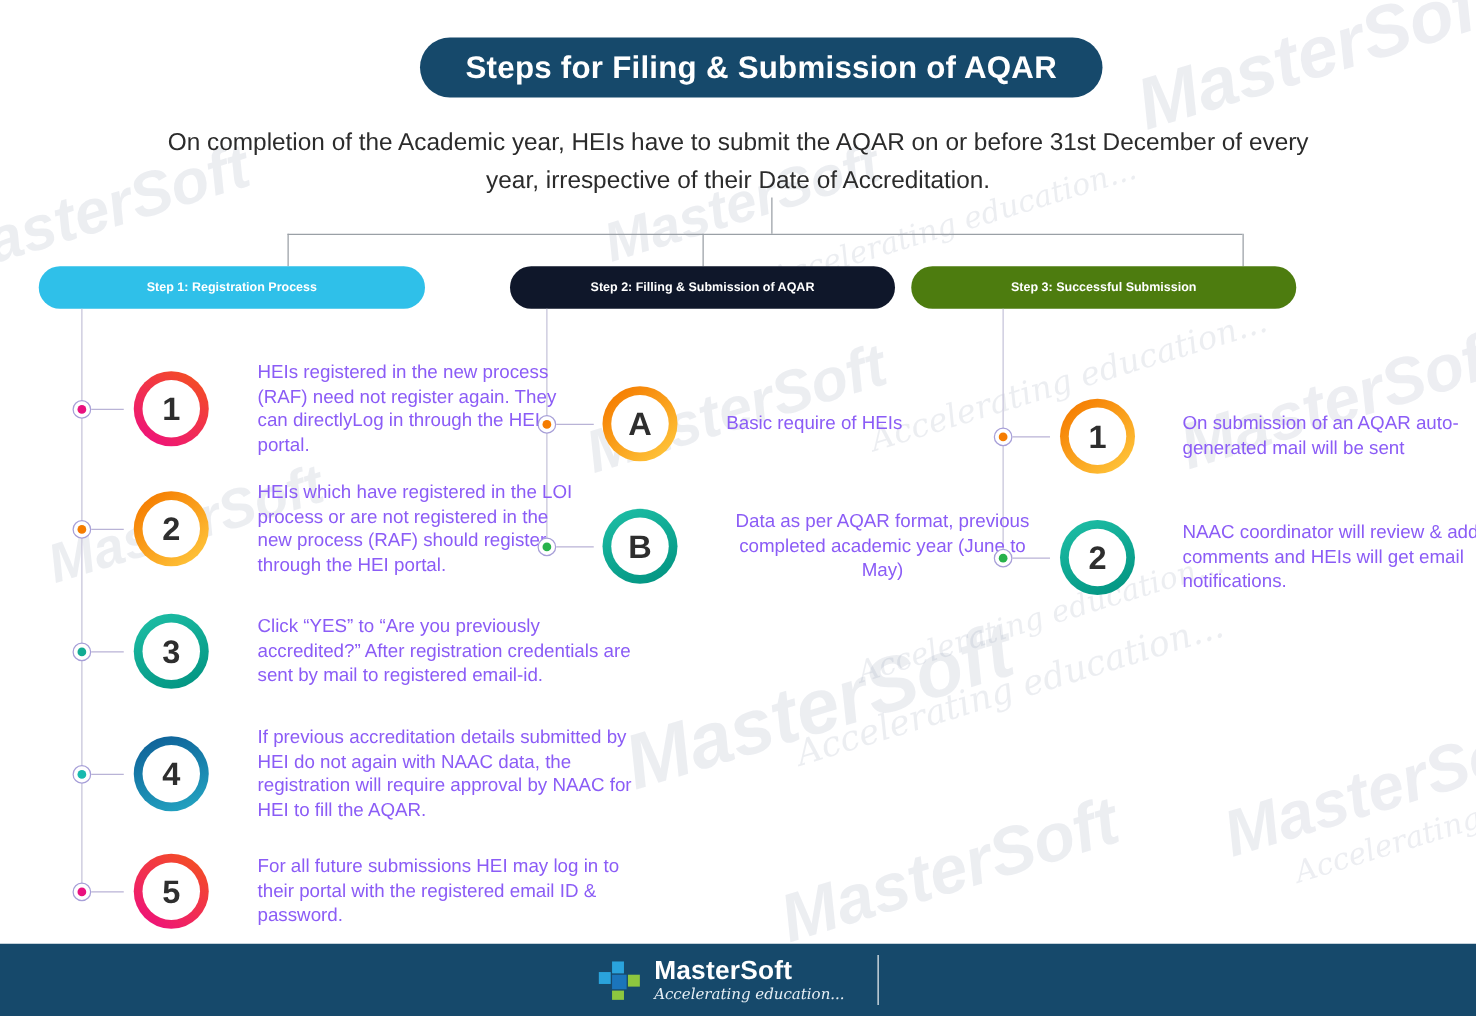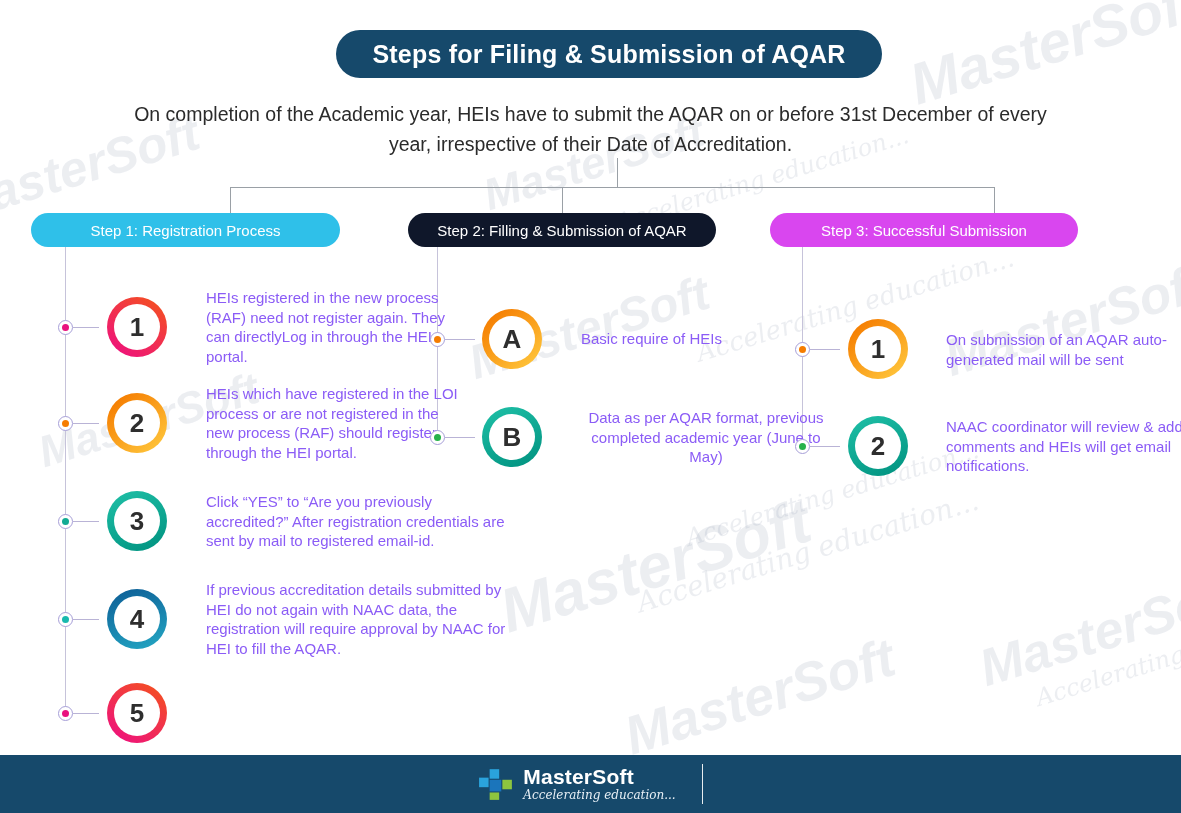--- a/index.html
+++ b/index.html
@@ -19,24 +19,24 @@
   .subtitle { position:absolute; top:99px; left:50%; transform:translateX(-50%);
               width:945px; text-align:center; font-size:19.5px; line-height:30px;
               font-weight:500; color:#2b2b2b; }
 
   
   .cline { position:absolute; background:#9aa0a6; }
 
   
   .step-pill { position:absolute; top:213px; height:34px; border-radius:17px;
                display:flex; align-items:center; justify-content:center; }
-  .step-pill span { color:#fff; font-weight:400; font-size:15px; }
+  .step-pill span { color:#fff; font-weight:700; font-size:10px; }
   .pill-1 { left:31px;  width:309px; background:#2fc0e9; }
   .pill-2 { left:408px; width:308px; background:#0f172a; }
-  .pill-3 { left:770px; width:308px; background:#d946ef; }
+  .pill-3 { left:729px; width:308px; background:#4d7c0f; }
 
   
   .timeline { position:absolute; width:1px; background:#c6c3da; }
 
   
   .dot { position:absolute; width:15px; height:15px; border:1.5px solid #a79fd8;
          border-radius:50%; background:#fff; display:flex; align-items:center; justify-content:center; }
   .dot i { width:7px; height:7px; border-radius:50%; display:block; }
 
   
@@ -165,20 +165,21 @@
   <div class="item-text" style="left:180px; top:619px; width:305px;">If previous accreditation details submitted by HEI do not again with NAAC data, the registration will require approval by NAAC for HEI to fill the AQAR.</div>
 
   <div class="dot" style="left:58px; top:706px;">
       <i class="dc-pink"></i>
     </div>
   <div class="stem" style="left:73px; top:713px; width:26px;"></div>
   <div class="pin grad-pink" style="left:107px; top:683px;">
     <span class="pin-point pt-pink"></span>
     <span class="pin-inner">5</span>
   </div>
+  <div class="item-text" style="left:180px; top:713px; width:290px;">For all future submissions HEI may log in to their portal with the registered email ID &amp; password.</div>
 
   <div class="dot" style="left:430px; top:332px;">
       <i class="dc-orange"></i>
     </div>
   <div class="stem" style="left:445px; top:339px; width:30px;"></div>
   <div class="pin grad-orange" style="left:482px; top:309px;">
     <span class="pin-point pt-orange"></span>
     <span class="pin-inner">A</span>
   </div>
   <div class="item-text" style="left:555px; top:339px; width:210px;">Basic require of HEIs</div>

